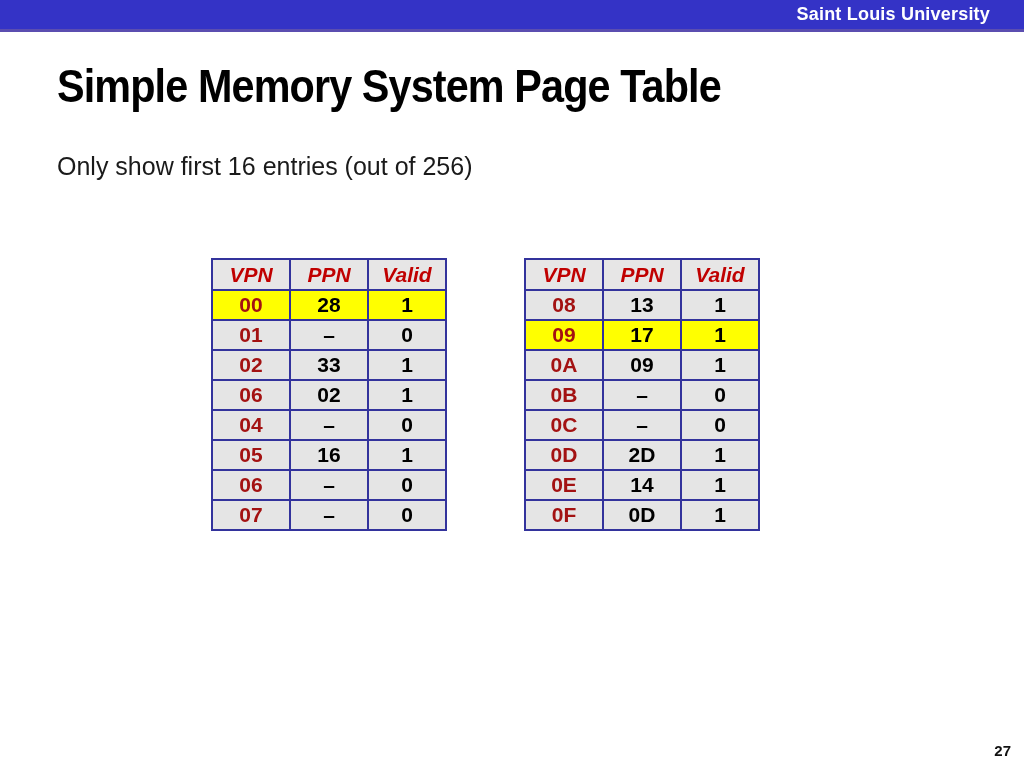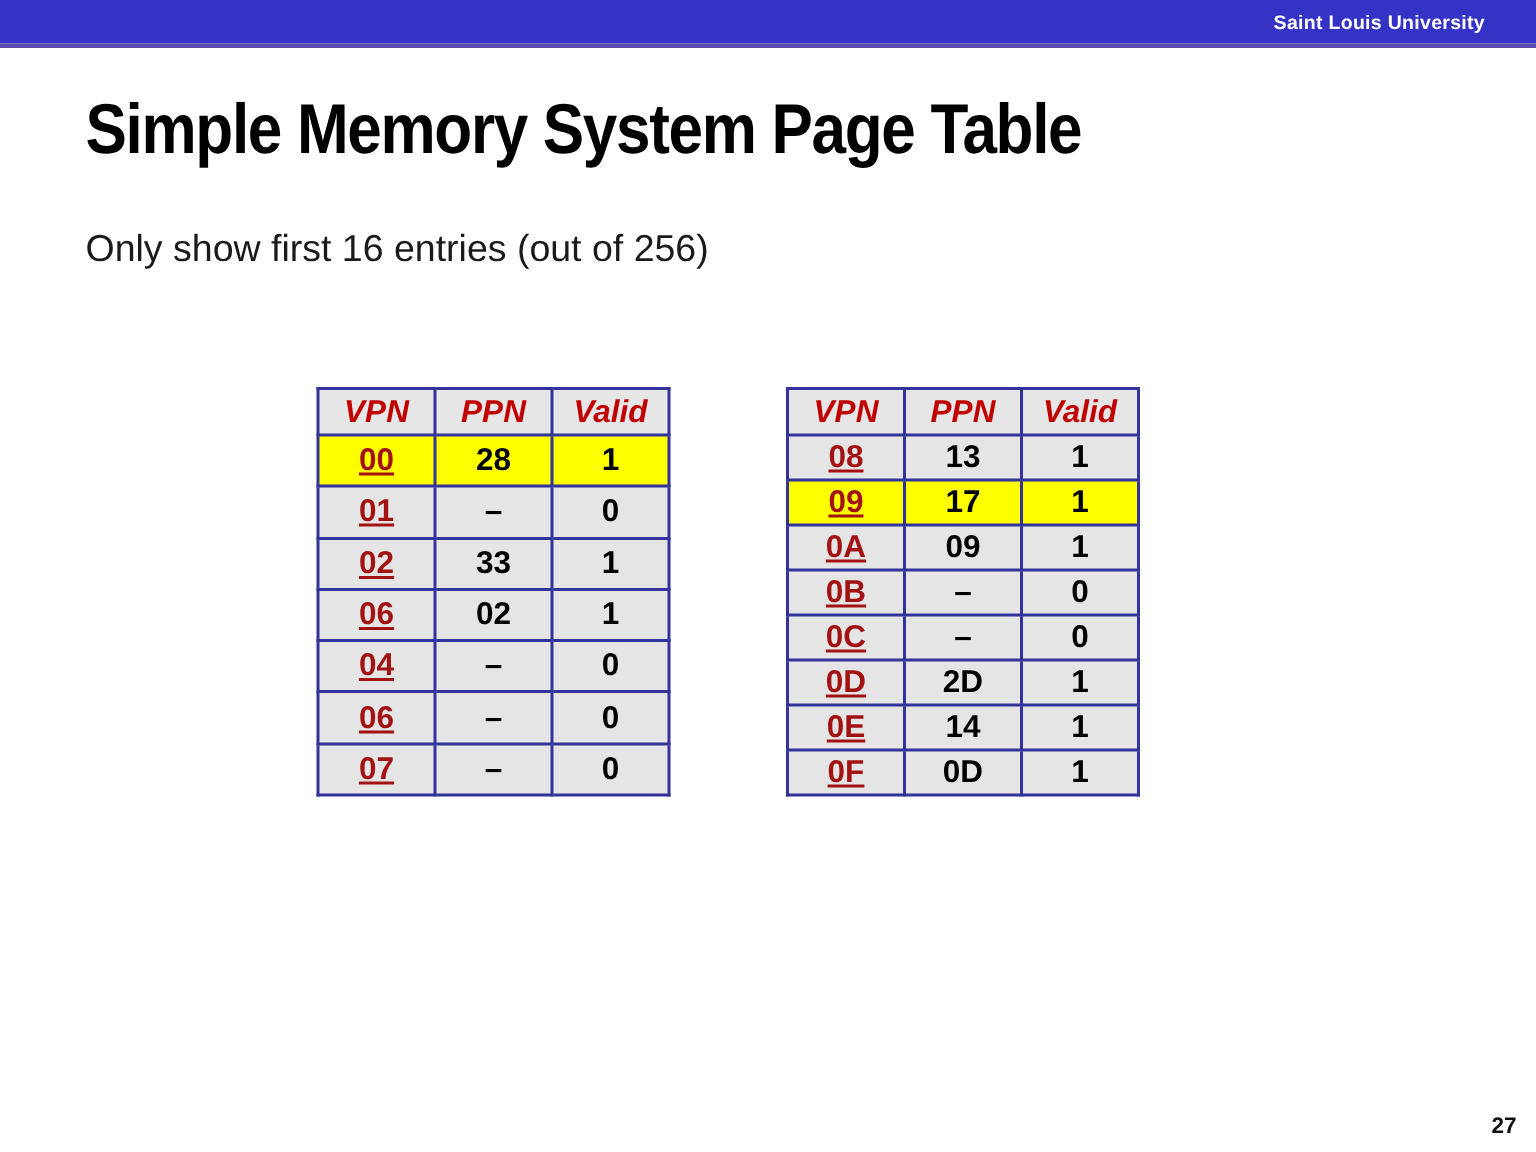--- a/index.html
+++ b/index.html
@@ -19,21 +19,21 @@
   .topbar {
     position: absolute; top: 0; left: 0; right: 0;
     height: 29px;
     background: #3433C6;
     display: flex; align-items: center; justify-content: flex-end;
     padding-right: 34px;
   }
   .brand {
     color: #ffffff;
     font-weight: bold;
-    font-size: 13px;
+    font-size: 18px;
     letter-spacing: 0.2px;
   }
   .accent-line {
     position: absolute; top: 29px; left: 0; right: 0;
     height: 3px;
     background: #5B4EB0;
   }
   .title {
     position: absolute; left: 57px; top: 58px;
     margin: 0;
@@ -77,21 +77,21 @@
     font-weight: bold;
     font-size: 21px;
   }
   .ptable td {
     height: 30px;
     background: #e5e5e5;
     font-weight: bold;
     font-size: 21px;
     color: #000000;
   }
-  .ptable td[data-name="vpn-cell"] { color: #A31212; text-decoration: underline; }
+  .ptable td[data-name="vpn-cell"] { color: #A31212; }
   .ptable tr.highlight td { background: #FFFF00; }
   .page-number {
     position: absolute; right: 13px; bottom: 9px;
     font-size: 15px;
     font-weight: bold;
     color: #111111;
   }
 </style>
 </head>
 <body>
@@ -137,20 +137,25 @@
             <td data-name="vpn-cell">06</td>
             <td data-name="ppn-cell">02</td>
             <td data-name="valid-cell">1</td>
           </tr>
           <tr data-name="table-row">
             <td data-name="vpn-cell">04</td>
             <td data-name="ppn-cell">–</td>
             <td data-name="valid-cell">0</td>
           </tr>
           <tr data-name="table-row">
+            <td data-name="vpn-cell">05</td>
+            <td data-name="ppn-cell">16</td>
+            <td data-name="valid-cell">1</td>
+          </tr>
+          <tr data-name="table-row">
             <td data-name="vpn-cell">06</td>
             <td data-name="ppn-cell">–</td>
             <td data-name="valid-cell">0</td>
           </tr>
           <tr data-name="table-row">
             <td data-name="vpn-cell">07</td>
             <td data-name="ppn-cell">–</td>
             <td data-name="valid-cell">0</td>
           </tr>
         </tbody>

